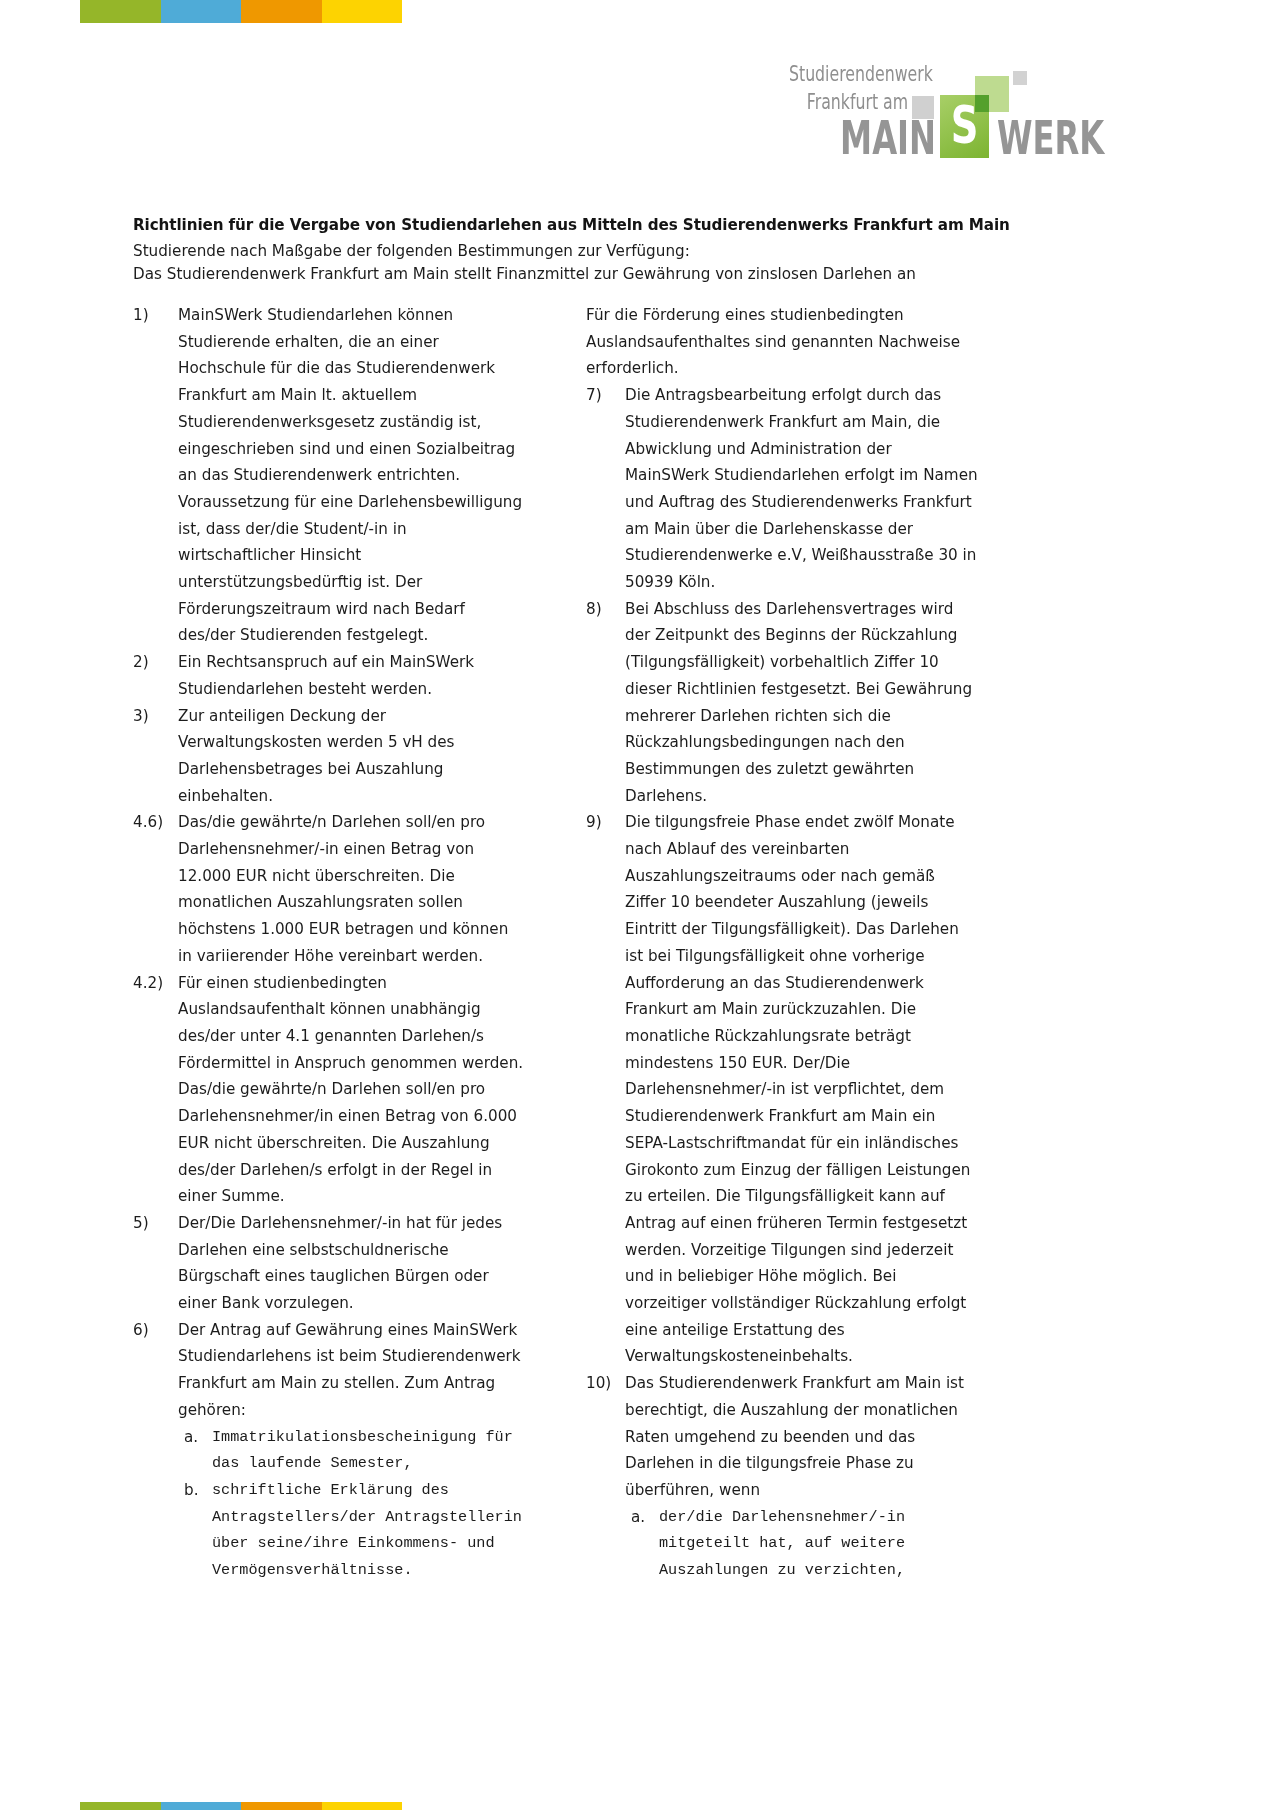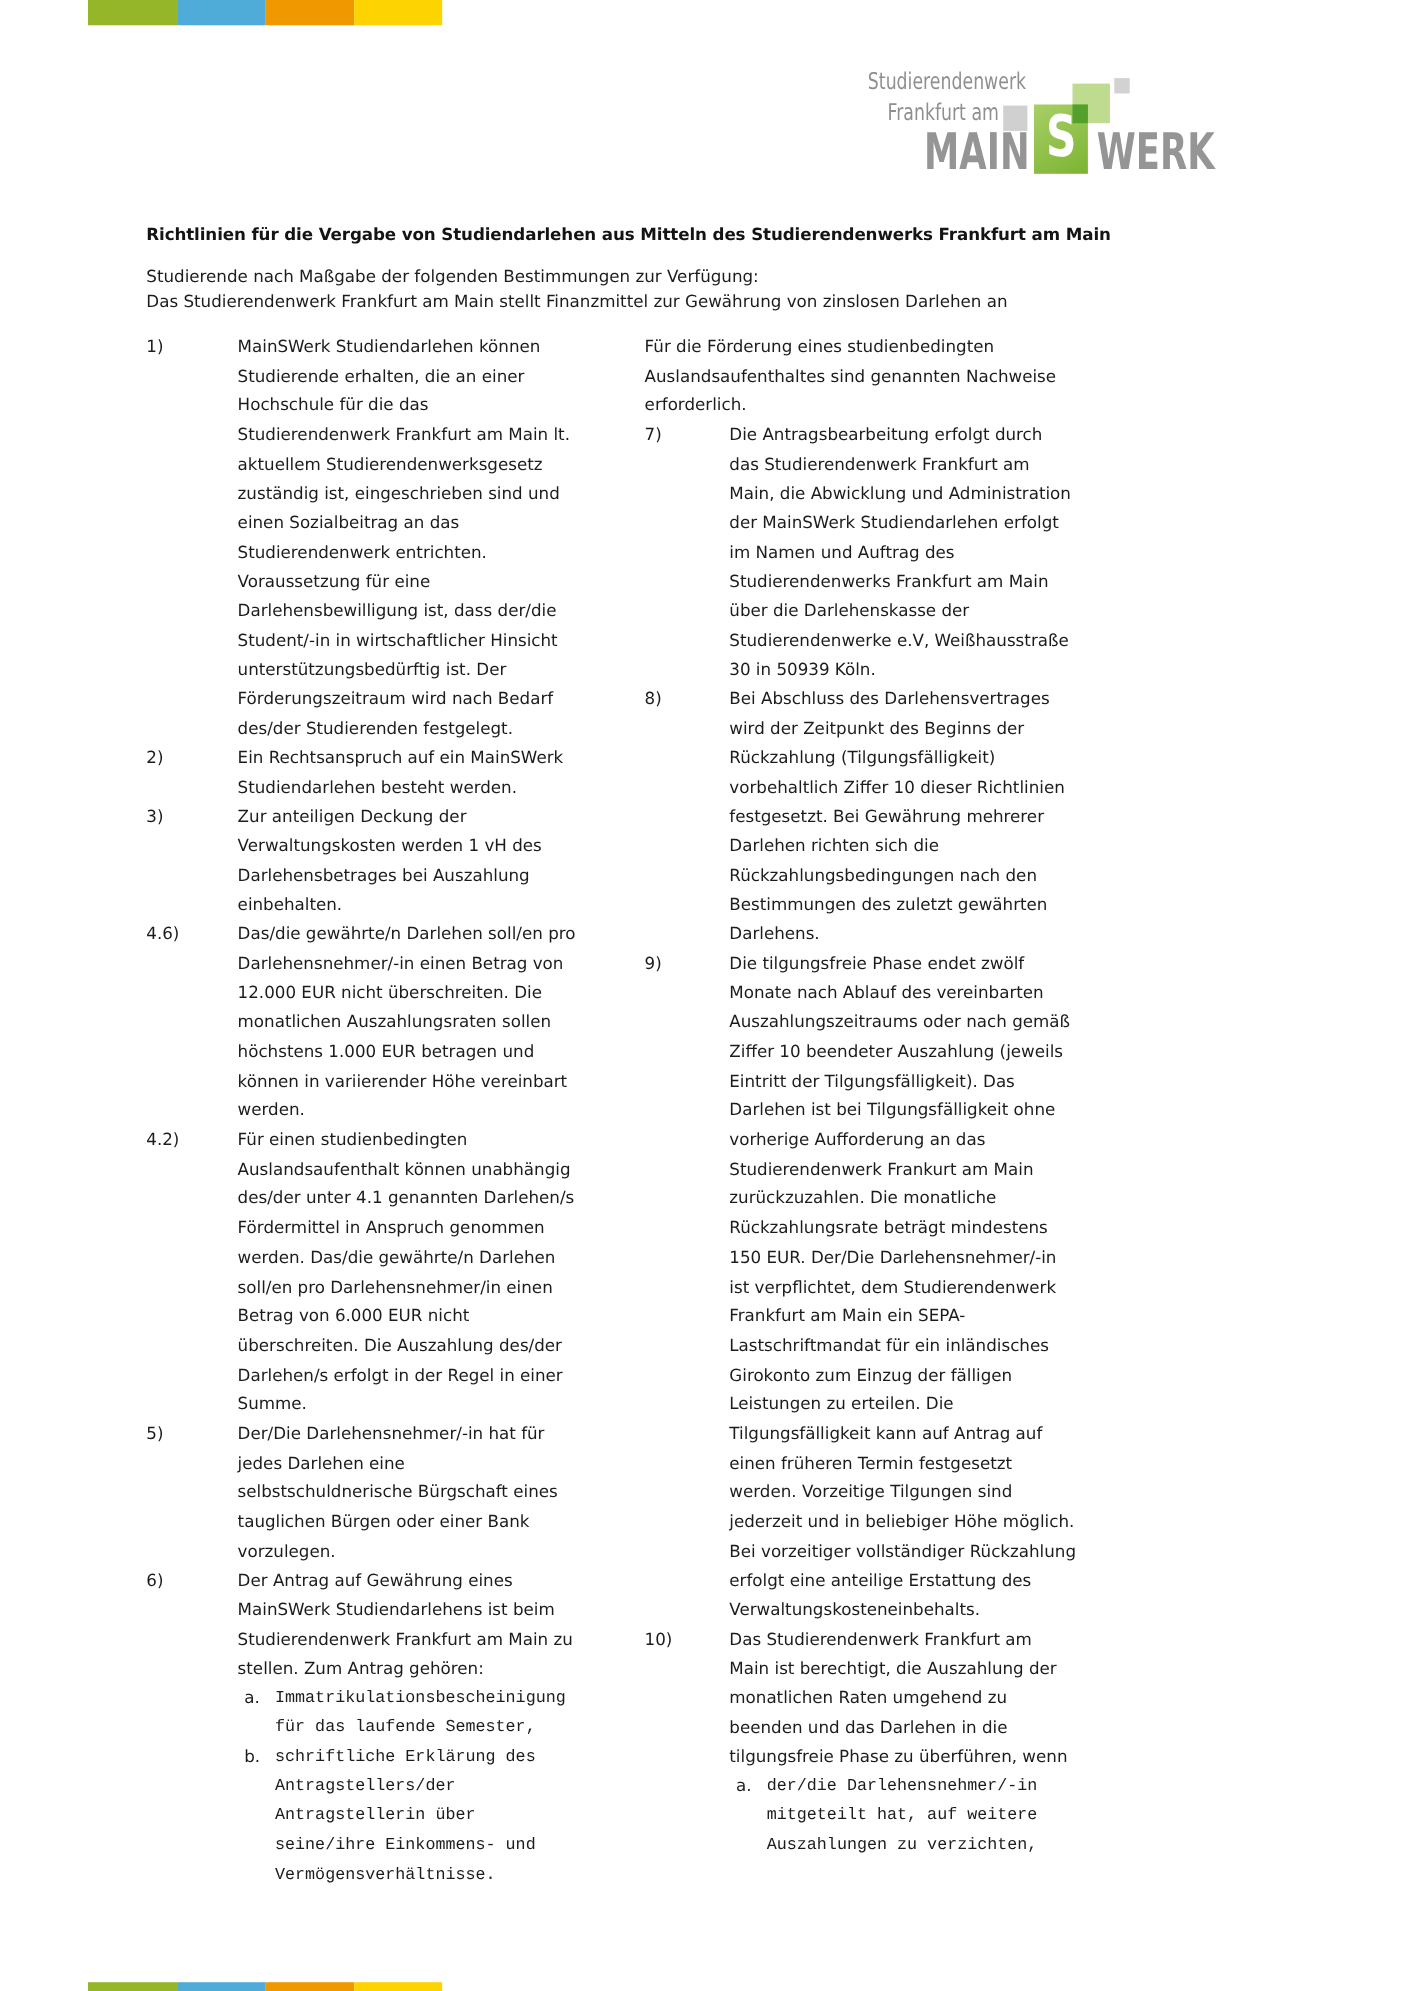--- a/index.html
+++ b/index.html
@@ -24,31 +24,31 @@
         display:flex;align-items:center;justify-content:center;}
   .sq-overlap{left:975px;top:95px;width:14px;height:17px;background:#54a02c;}
   .s-letter{font-size:52px;font-weight:bold;color:#ffffff;line-height:1;
             transform:scaleX(.74);padding-bottom:3px;}
   .logo-big{position:absolute;top:115px;font-size:46px;font-weight:bold;color:#959595;
             line-height:1;white-space:nowrap;}
   .logo-main{right:344px;transform:scaleX(.70);transform-origin:100% 50%;}
   .logo-werk{left:997px;transform:scaleX(.70);transform-origin:0 50%;}
 
   
-  .doc-title{position:absolute;left:133px;top:204px;font-size:15.2px;font-weight:bold;
+  .doc-title{position:absolute;left:133px;top:216px;font-size:15.2px;font-weight:bold;
              color:#141414;white-space:nowrap;letter-spacing:-0.1px;}
   .intro{position:absolute;left:133px;top:240px;font-size:15.2px;line-height:23.4px;color:#1c1c1c;}
 
   .columns{position:absolute;left:133px;top:302px;width:846px;display:flex;column-gap:60px;
            font-size:15.2px;line-height:26.7px;color:#1c1c1c;}
   .col{width:393px;flex:0 0 393px;}
   .item{display:flex;}
   .num{flex:0 0 45px;width:45px;}
   .col-right .num{flex:0 0 39px;width:39px;}
-  .body{flex:1 1 auto;min-width:0;margin-left:38px;}
+  .body{flex:1 1 auto;min-width:0;}
   .subitem{display:flex;margin-left:6px;}
   .submark{flex:0 0 28px;width:28px;}
   .subtext{flex:1 1 auto;min-width:0;font-family:Liberation Mono, monospace;}
   .cont{margin:0;}
 </style>
 </head>
 <body>
 
 <div class="page">
 
@@ -89,21 +89,21 @@
         <div class="body">MainSWerk Studiendarlehen können Studierende erhalten, die an einer Hochschule für die das Studierendenwerk Frankfurt am Main lt. aktuellem Studierendenwerksgesetz zuständig ist, eingeschrieben sind und einen Sozialbeitrag an das Studierendenwerk entrichten. Voraussetzung für eine Darlehensbewilligung ist, dass der/die Student/-in in wirtschaftlicher Hinsicht unterstützungsbedürftig ist. Der Förderungszeitraum wird nach Bedarf des/der Studierenden festgelegt.</div>
       </div>
 
       <div class="item">
         <div class="num">2)</div>
         <div class="body">Ein Rechtsanspruch auf ein MainSWerk Studiendarlehen besteht werden.</div>
       </div>
 
       <div class="item">
         <div class="num">3)</div>
-        <div class="body">Zur anteiligen Deckung der Verwaltungskosten werden 1 vH des Darlehensbetrages bei Auszahlung einbehalten.</div>
+        <div class="body">Zur anteiligen Deckung der Verwaltungskosten werden 5 vH des Darlehensbetrages bei Auszahlung einbehalten.</div>
       </div>
 
       <div class="item">
         <div class="num">4.6)</div>
         <div class="body">Das/die gewährte/n Darlehen soll/en pro Darlehensnehmer/-in einen Betrag von 12.000 EUR nicht überschreiten. Die monatlichen Auszahlungsraten sollen höchstens 1.000 EUR betragen und können in variierender Höhe vereinbart werden.</div>
       </div>
 
       <div class="item">
         <div class="num">4.2)</div>
         <div class="body">Für einen studienbedingten Auslandsaufenthalt können unabhängig des/der unter 4.1 genannten Darlehen/s Fördermittel in Anspruch genommen werden. Das/die gewährte/n Darlehen soll/en pro Darlehensnehmer/in einen Betrag von 6.000 EUR nicht überschreiten. Die Auszahlung des/der Darlehen/s erfolgt in der Regel in einer Summe.</div>

